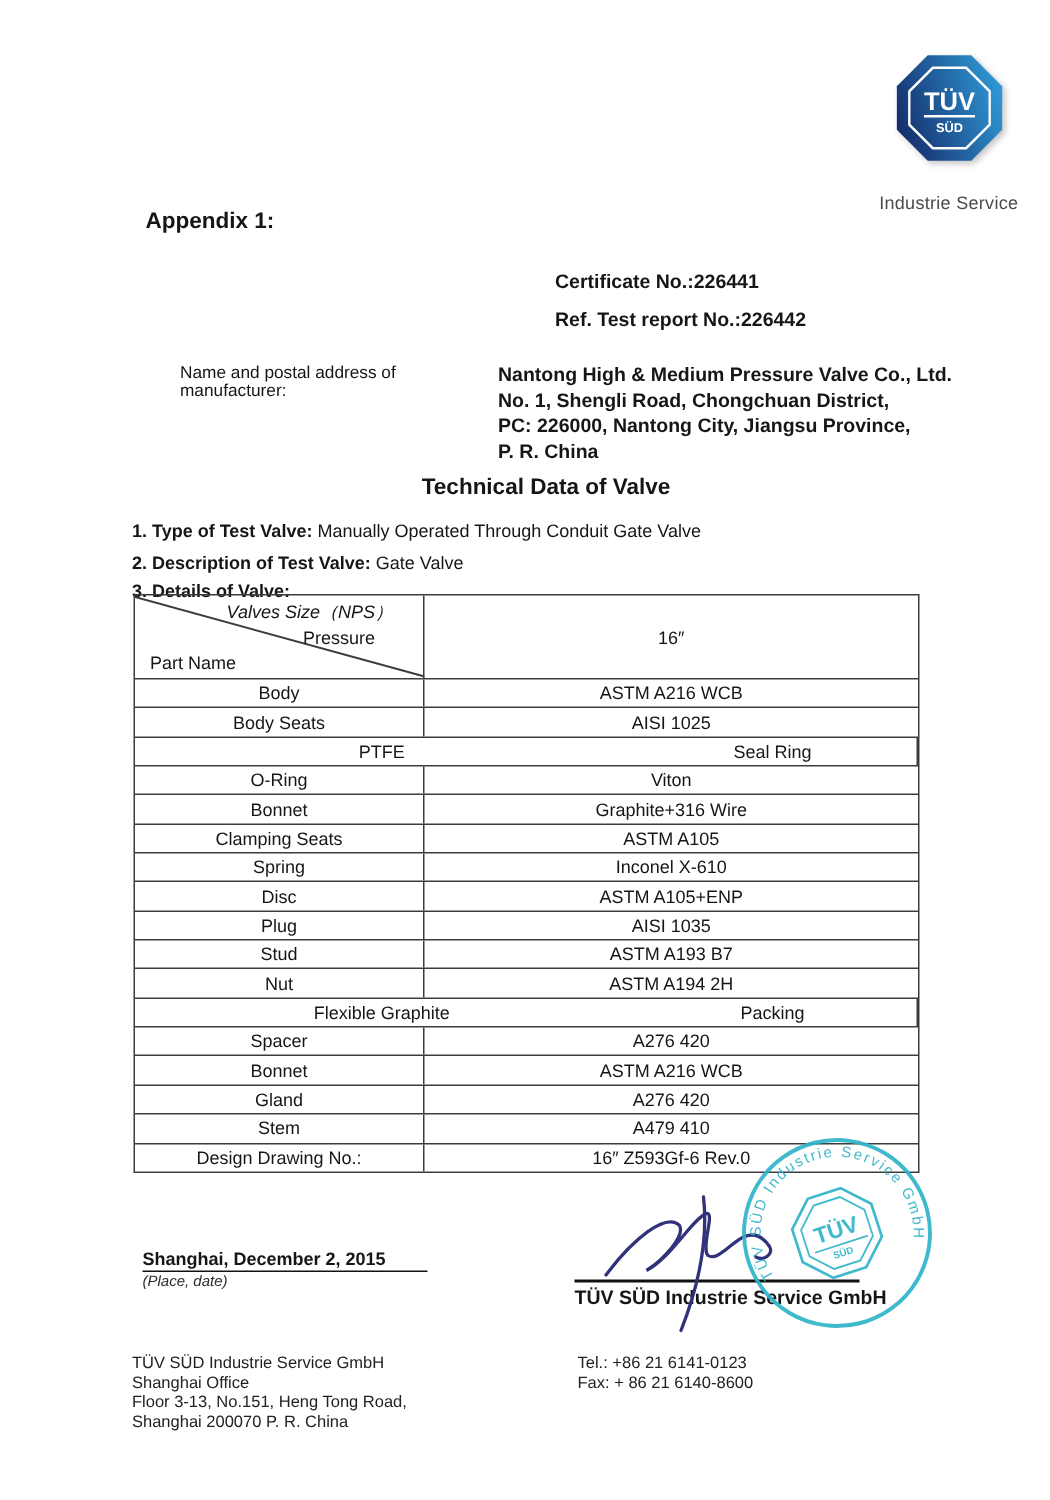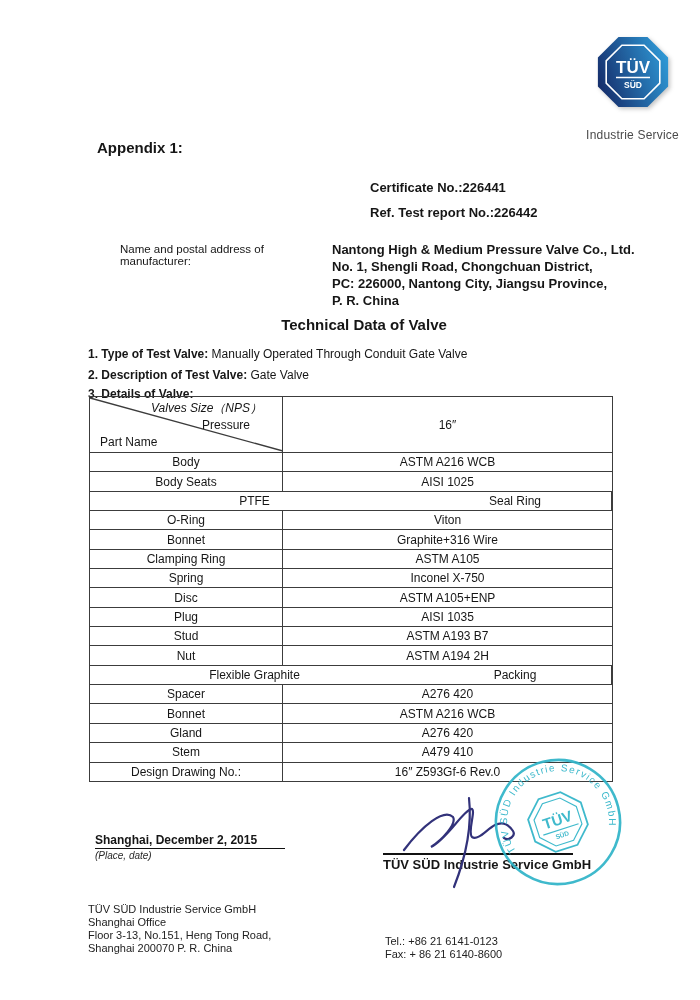--- a/index.html
+++ b/index.html
@@ -50,21 +50,21 @@
   .pd-text { font-size:12px; font-weight:bold; border-bottom:1.6px solid #111; padding:0 28px 1px 0; display:inline-block; }
   .pd-caption { font-size:10px; font-style:italic; color:#2a2a2a; margin-top:1px; }
 
   
   .sign-block { left:383px; top:853px; width:192px; }
   .sign-rule { border-top:2px solid #111; width:190px; }
   .sign-company { font-size:13px; font-weight:bold; margin-top:2px; white-space:nowrap; }
 
   
   .footer-left { left:88px; top:903px; font-size:11px; line-height:13px; color:#222; }
-  .footer-right { left:385px; top:903px; font-size:11px; line-height:13px; color:#222;margin-top:32px; }
+  .footer-right { left:385px; top:903px; font-size:11px; line-height:13px; color:#222; }
 
   .stamp-wrap { left:473px; top:737px; pointer-events:none; opacity:.92; }
   .sig-wrap { left:390px; top:780px; pointer-events:none; }
 </style>
 </head>
 <body>
 
 <div class="abs logo-wrap">
   <svg class="logo-svg" width="80" height="80" viewBox="0 0 80 80">
     <defs>
@@ -140,26 +140,26 @@
       </div>
       <div class="trow">
         <div class="tcell part">O-Ring</div>
         <div class="tcell mat">Viton</div>
       </div>
       <div class="trow">
         <div class="tcell part">Bonnet</div>
         <div class="tcell mat">Graphite+316 Wire</div>
       </div>
       <div class="trow">
-        <div class="tcell part">Clamping Ring</div>
+        <div class="tcell part">Clamping Seats</div>
         <div class="tcell mat">ASTM A105</div>
       </div>
       <div class="trow">
         <div class="tcell part">Spring</div>
-        <div class="tcell mat">Inconel X-750</div>
+        <div class="tcell mat">Inconel X-610</div>
       </div>
       <div class="trow">
         <div class="tcell part">Disc</div>
         <div class="tcell mat">ASTM A105+ENP</div>
       </div>
       <div class="trow">
         <div class="tcell part">Plug</div>
         <div class="tcell mat">AISI 1035</div>
       </div>
       <div class="trow">

